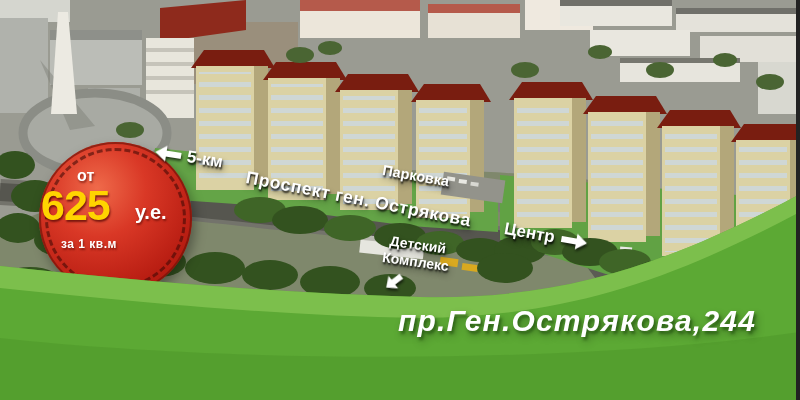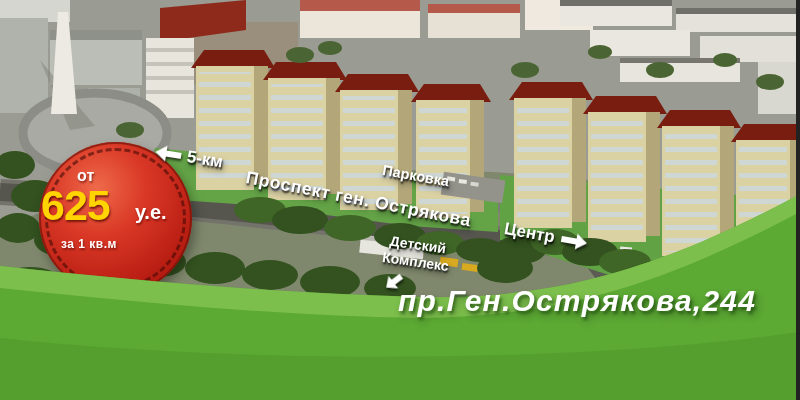--- a/index.html
+++ b/index.html
@@ -32,21 +32,21 @@
               display:flex;align-items:center;gap:7px;}
   .lbl-kids{left:386px;top:232px;font-size:14px;transform:rotate(8deg);transform-origin:left top;
             text-align:center;line-height:1.2;}
   .lbl-kids .ar{display:block;margin:3px 0 0 4px;}
   
   .wave{position:absolute;left:0;top:0;z-index:4;pointer-events:none;}
   .footer-left{position:absolute;left:16px;top:265px;z-index:5;color:#fff;font-style:italic;
                font-weight:800;font-size:27px;line-height:37px;letter-spacing:.5px;
                text-shadow:2px 3px 3px rgba(25,70,10,.6), 3px 5px 9px rgba(0,0,0,.3);}
   .footer-left .ln3{padding-left:12px;}
-  .footer-address{position:absolute;left:398px;top:284px;z-index:5;color:#fff;font-style:italic;
+  .footer-address{position:absolute;left:398px;top:304px;z-index:5;color:#fff;font-style:italic;
                   font-weight:800;font-size:30px;letter-spacing:1.2px;white-space:nowrap;
                   text-shadow:2px 3px 3px rgba(25,70,10,.6), 3px 5px 9px rgba(0,0,0,.3);}
 </style>
 </head>
 <body>
 
 <div class="stage">
 
   <svg class="photo" width="800" height="330" viewBox="0 0 800 330">
     <defs>

